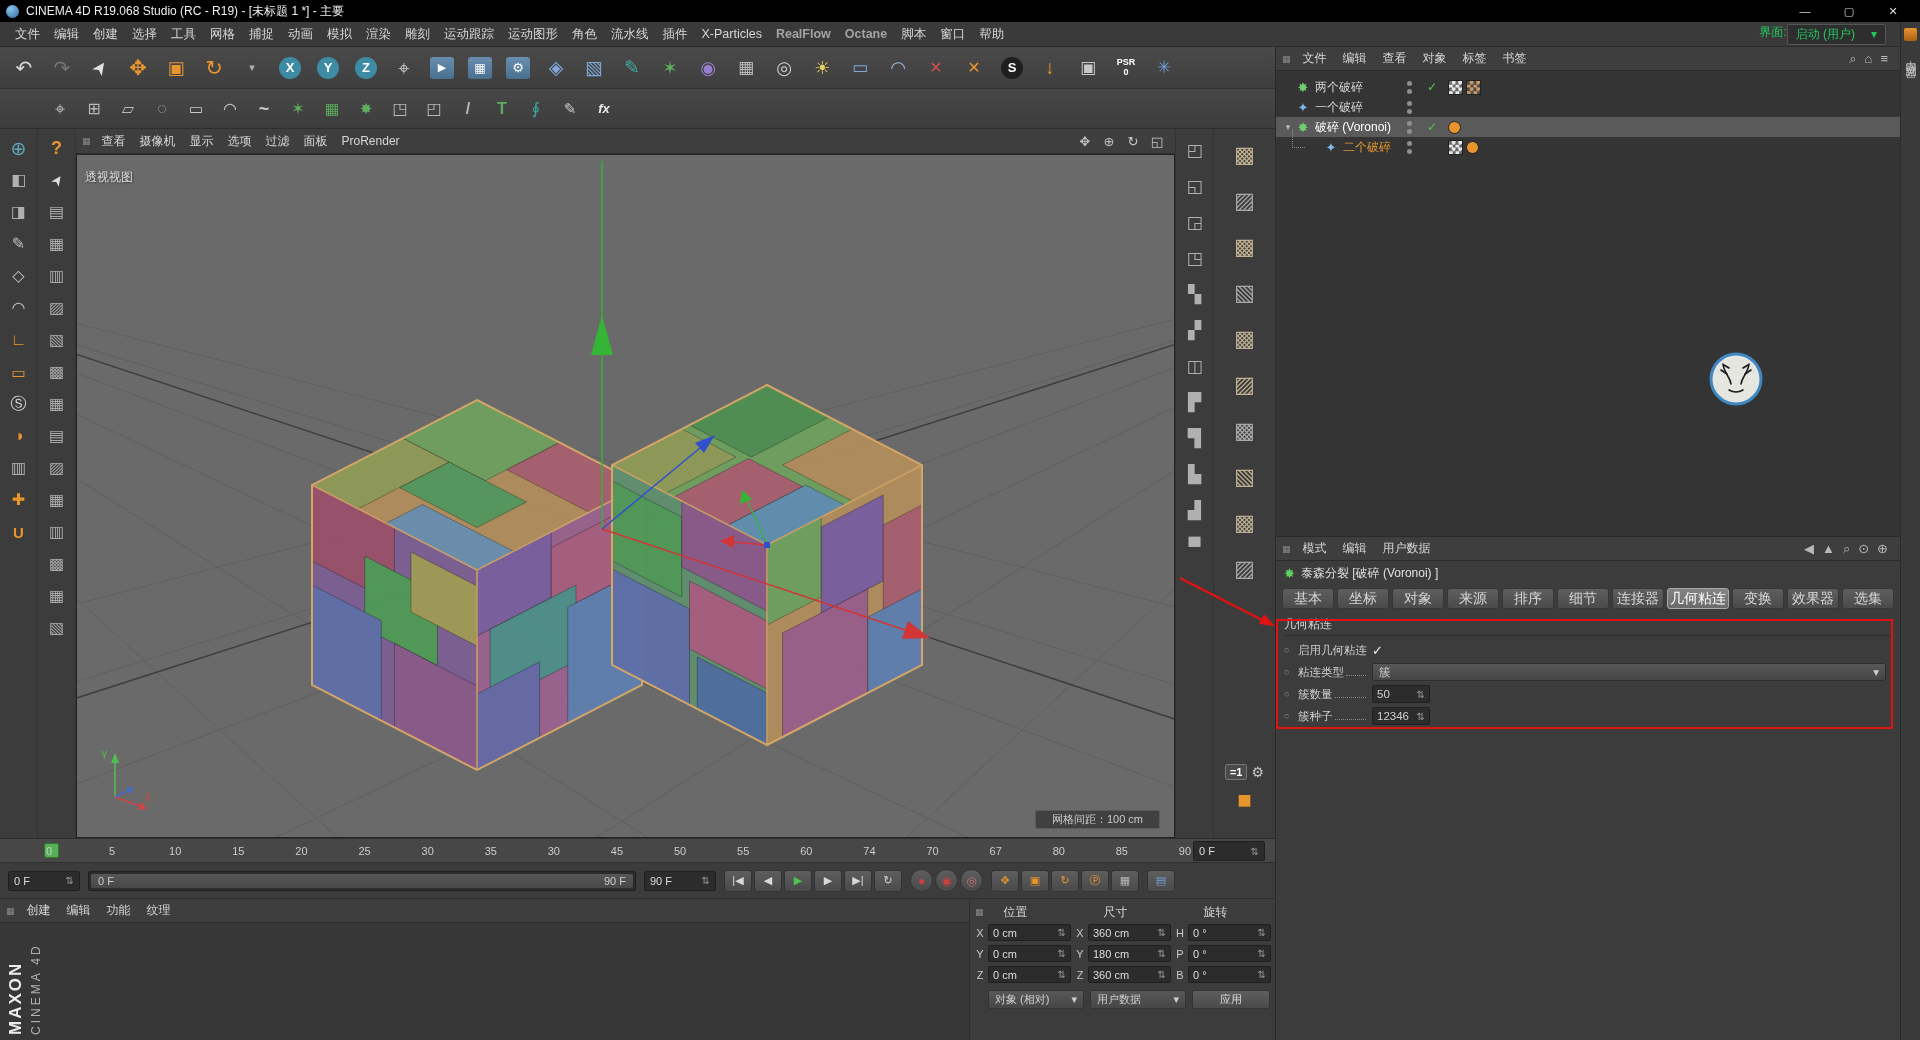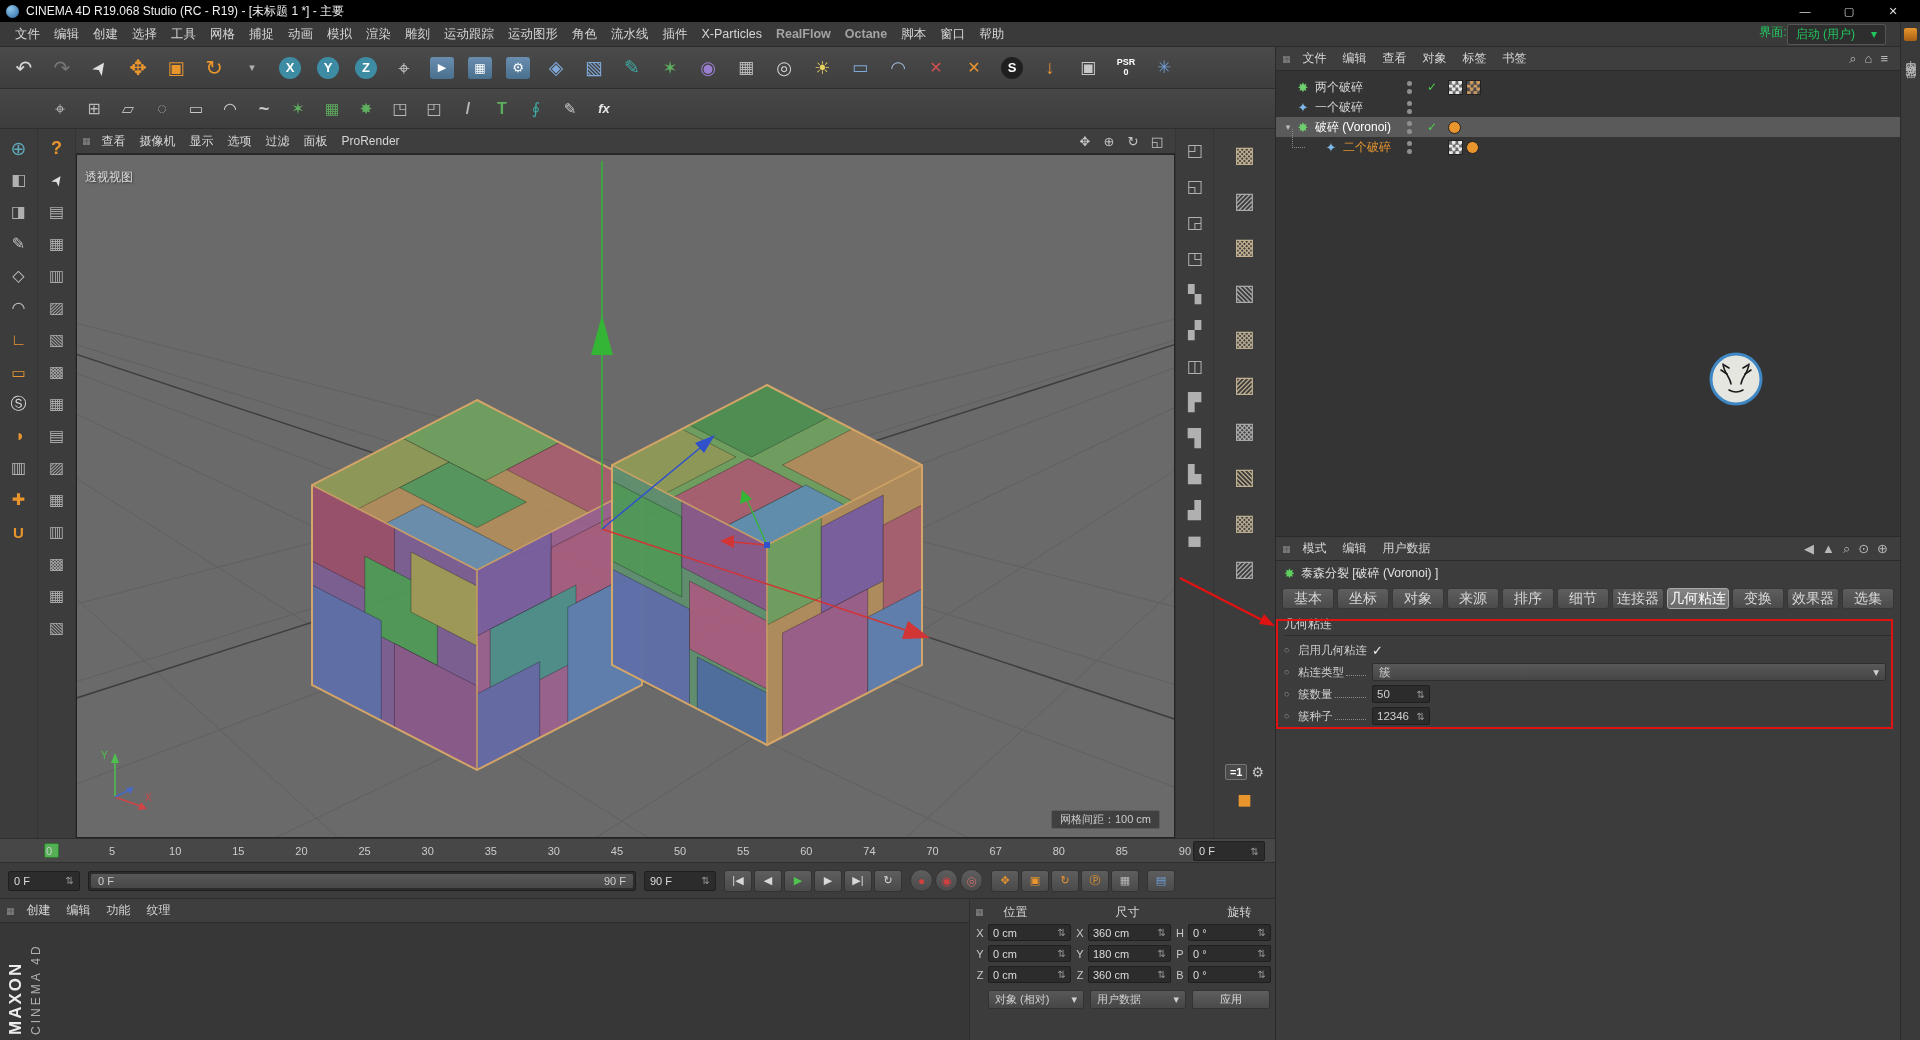--- a/index.html
+++ b/index.html
@@ -38,21 +38,21 @@
   
   #viewport{position:absolute;left:76px;top:129px;width:1099px;height:709px}
   .vmenu{height:25px;background:#3e3e3e;border-bottom:1px solid #2b2b2b;display:flex;align-items:center;padding:0 6px}
   .vmenu .mitem{font-size:12px}
   .grip{color:#8a8a8a;font-size:9px;margin-right:5px;letter-spacing:-1px}
   .vctr{margin-left:auto;display:flex}
   .vc{width:24px;text-align:center;color:#c4c4c4;font-size:13px;cursor:pointer}
   .vcanvas{position:relative;height:684px;background:#6a6a6a;border:1px solid #232323;overflow:hidden}
   .scene{position:absolute;left:0;top:0}
   .vlabel{position:absolute;left:8px;top:14px;color:#dcdcdc;font-size:12px;text-shadow:1px 1px 2px #3a3a3a}
-  .gridinfo{position:absolute;right:14px;bottom:8px;background:#404040;border:1px solid #5a5a5a;border-radius:2px;padding:1px 8px;font-size:11px;color:#ccc}
+  .gridinfo{position:absolute;right:14px;bottom:8px;background:#404040;border:1px solid #5a5a5a;border-radius:2px;padding:1px 16px;font-size:11px;color:#ccc}
   .miniaxis{position:absolute;left:16px;bottom:22px}
 
   
   #stripA{position:absolute;left:1175px;top:129px;width:38px;height:709px;background:#3c3c3c;border-left:1px solid #343434;display:flex;flex-direction:column;align-items:center;padding-top:4px;gap:2px}
   #stripA .tbi{width:34px;height:34px}
   #stripA .tbi .g{font-size:17px;color:#b0b0b0}
   #stripB{position:absolute;left:1213px;top:129px;width:62px;height:709px;background:#3c3c3c;border-left:1px solid #343434;display:flex;flex-direction:column;align-items:center;padding:4px 0 26px;gap:3px}
   #stripB .tbi{width:48px;height:43px}
   #stripB .tbi .g{font-size:22px;color:#b8ab90}
   .stripb-bottom{margin-top:auto;display:flex;flex-direction:column;align-items:center;gap:8px}
@@ -85,21 +85,21 @@
   .pmr{margin-left:auto;display:flex;gap:8px;padding-right:6px}
   .pmr-i{color:#b8b8b8;font-size:13px;cursor:pointer}
   #brand{position:absolute;left:6px;top:32px;display:flex;gap:3px;height:104px}
   .vtext{writing-mode:vertical-rl;transform:rotate(180deg);display:inline-block}
   .brand-maxon{font-weight:bold;font-size:17px;color:#ececec;letter-spacing:2px}
   .brand-cinema{font-size:12px;color:#b0b0b0;letter-spacing:3px}
 
   
   #coords{position:absolute;left:969px;top:898px;width:306px;height:142px;background:#3c3c3c;border-top:1px solid #2e2e2e;border-left:1px solid #2e2e2e;padding:3px 5px}
   .chead{display:flex;align-items:center;height:20px}
-  .cgridh{display:grid;grid-template-columns:96px 96px 96px;gap:0 16px;flex:1}
+  .cgridh{display:grid;grid-template-columns:96px 96px 96px;gap:0 4px;flex:1}
   .chl{padding-left:16px;color:#d6d6d6}
   .cgrid{display:grid;grid-template-columns:96px 96px 96px;gap:0 4px}
   .cfield{display:flex;align-items:center;gap:3px;margin:2px 0}
   .caxis{width:10px;text-align:center;color:#c8c8c8;font-size:11px}
   .cbox{flex:1;background:#2c2c2c;border:1px solid #1f1f1f;border-radius:2px;height:17px;display:flex;align-items:center;justify-content:space-between;padding:0 4px;font-size:11px;color:#ddd}
   .cfoot{display:flex;gap:6px;margin-top:5px;padding-left:13px}
   .cselect{flex:1;background:linear-gradient(#585858,#464646);border:1px solid #333;border-radius:2px;height:19px;display:flex;align-items:center;justify-content:space-between;padding:0 6px;font-size:11px;cursor:pointer}
   .capply{width:78px;background:linear-gradient(#5e5e5e,#4a4a4a);border:1px solid #333;border-radius:2px;color:#ddd;font-size:11px;cursor:pointer}
 
   

